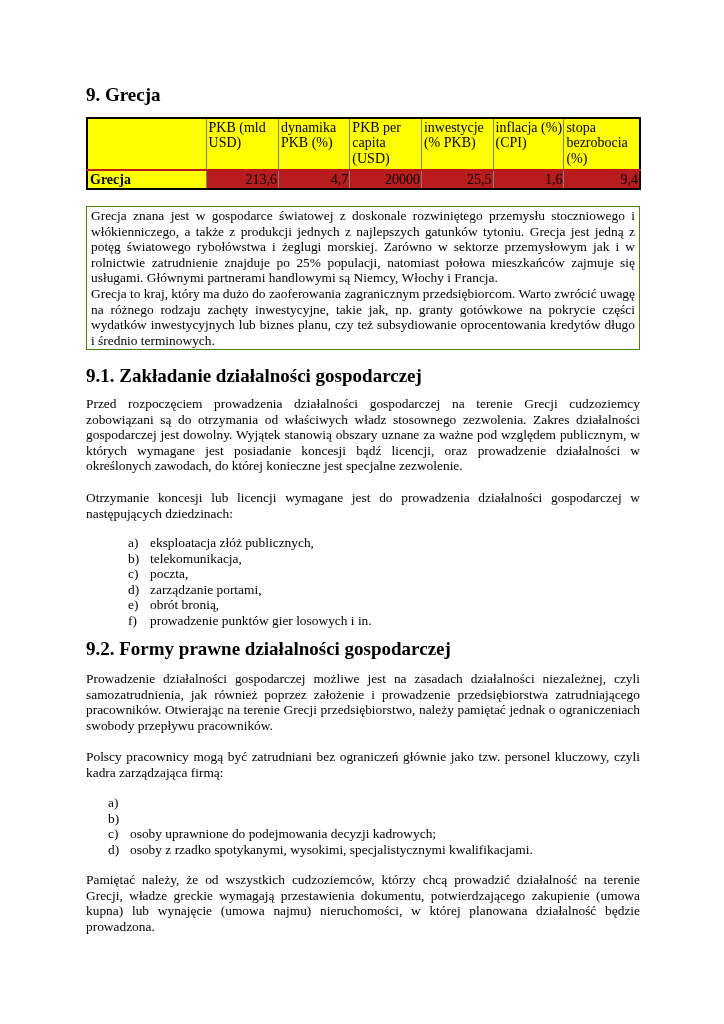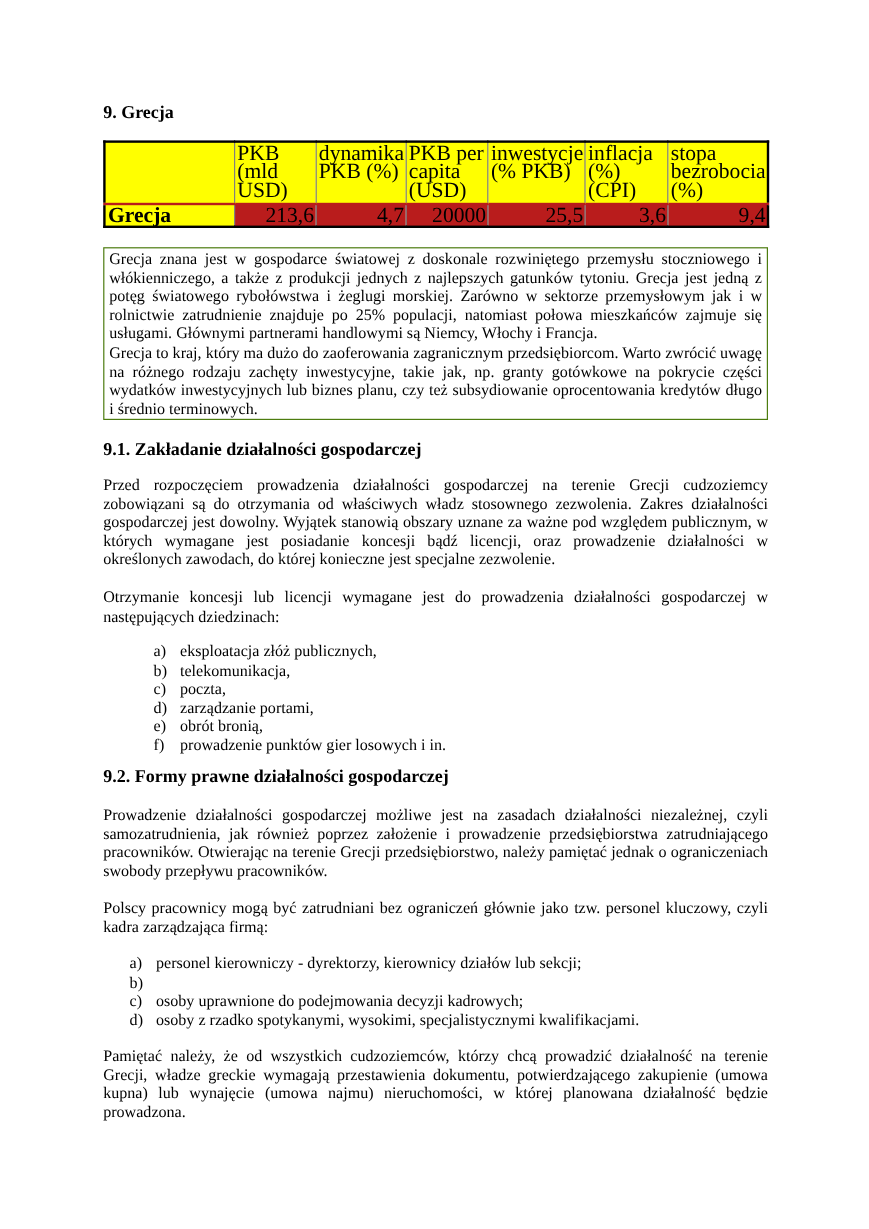--- a/index.html
+++ b/index.html
@@ -18,39 +18,39 @@
       line-height: 15.6px;
     }
     .page {
       position: absolute;
       left: 86px;
       top: 0;
       width: 554px;
     }
     .h {
       font-weight: bold;
-      font-size: 15px;
+      font-size: 19px;
       margin: 0;
       position: absolute;
       left: 0;
     }
     .justify {
       text-align: justify;
       text-align-last: left;
     }
 
     
     .stats-table {
       position: absolute;
       left: 0;
       top: 117px;
       width: 555px;
       border-collapse: collapse;
       border: 2px solid #000;
-      font-size: 18px;
+      font-size: 14px;
       line-height: 15.4px;
     }
     .stats-table td, .stats-table th {
       border: 1px solid #808080;
       padding: 1px 1px 1px 2px;
       vertical-align: top;
       font-weight: normal;
       text-align: left;
     }
     .stats-table th {
@@ -126,21 +126,21 @@
         <th style="width:72px;">stopa bezrobocia (%)</th>
       </tr>
     </thead>
     <tbody>
       <tr>
         <td class="row-label">Grecja</td>
         <td class="val">213,6</td>
         <td class="val">4,7</td>
         <td class="val">20000</td>
         <td class="val">25,5</td>
-        <td class="val">3,6</td>
+        <td class="val">1,6</td>
         <td class="val">9,4</td>
       </tr>
     </tbody>
   </table>
 
   <div class="info-box">
     <p class="justify">Grecja znana jest w gospodarce światowej z doskonale rozwiniętego przemysłu stoczniowego i włókienniczego, a także z produkcji jednych z najlepszych gatunków tytoniu. Grecja jest jedną z potęg światowego rybołówstwa i żeglugi morskiej. Zarówno w sektorze przemysłowym jak i w rolnictwie zatrudnienie znajduje po 25% populacji, natomiast połowa mieszkańców zajmuje się usługami. Głównymi partnerami handlowymi są Niemcy, Włochy i Francja.</p>
     <p class="justify">Grecja to kraj, który ma dużo do zaoferowania zagranicznym przedsiębiorcom. Warto zwrócić uwagę na różnego rodzaju zachęty inwestycyjne, takie jak, np. granty gotówkowe na pokrycie części wydatków inwestycyjnych lub biznes planu, czy też subsydiowanie oprocentowania kredytów długo i średnio terminowych.</p>
   </div>
 
@@ -179,21 +179,20 @@
 
   <h2 class="h" style="top:641px;">9.2. Formy prawne działalności gospodarczej</h2>
 
   <p class="block justify" style="top:671px;">Prowadzenie działalności gospodarczej możliwe jest na zasadach działalności niezależnej, czyli samozatrudnienia, jak również poprzez założenie i prowadzenie przedsiębiorstwa zatrudniającego pracowników. Otwierając na terenie Grecji przedsiębiorstwo, należy pamiętać jednak o ograniczeniach swobody przepływu pracowników.</p>
 
   <p class="block justify" style="top:749px;">Polscy pracownicy mogą być zatrudniani bez ograniczeń głównie jako tzw. personel kluczowy, czyli kadra zarządzająca firmą:</p>
 
   <ol class="alpha" style="left:22px; top:795px;">
     <li>
         <span class="mk">a)</span>
-        <span>personel kierowniczy - dyrektorzy, kierownicy działów lub sekcji;</span>
       </li>
     <li>
         <span class="mk">b)</span>
       </li>
     <li>
         <span class="mk">c)</span>
         <span>osoby uprawnione do podejmowania decyzji kadrowych;</span>
       </li>
     <li>
         <span class="mk">d)</span>

